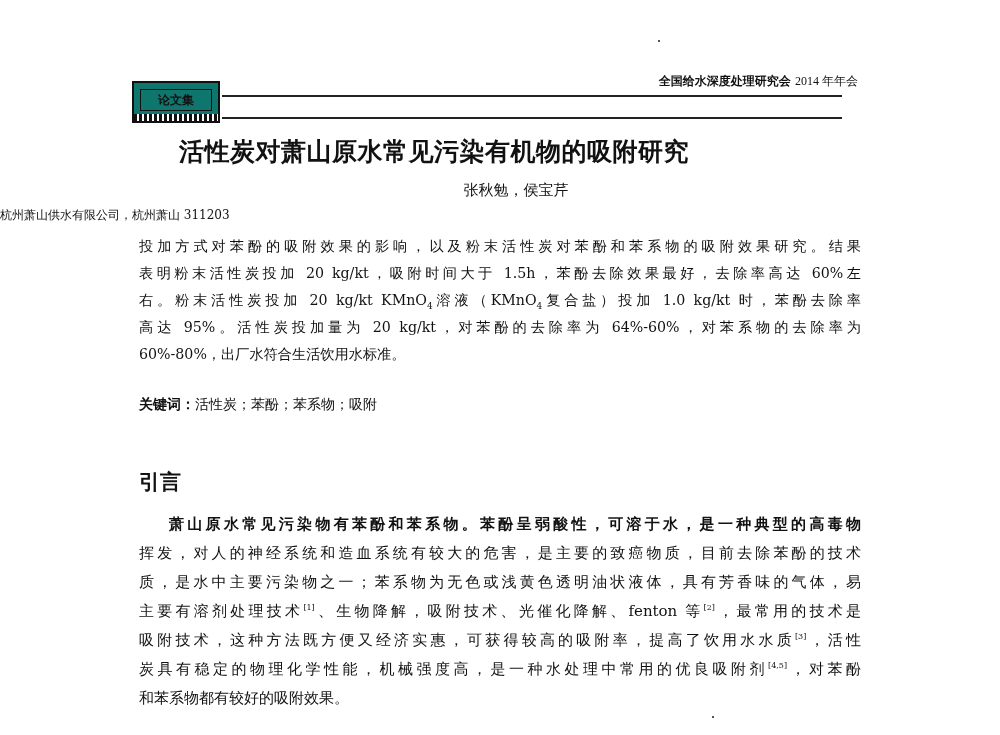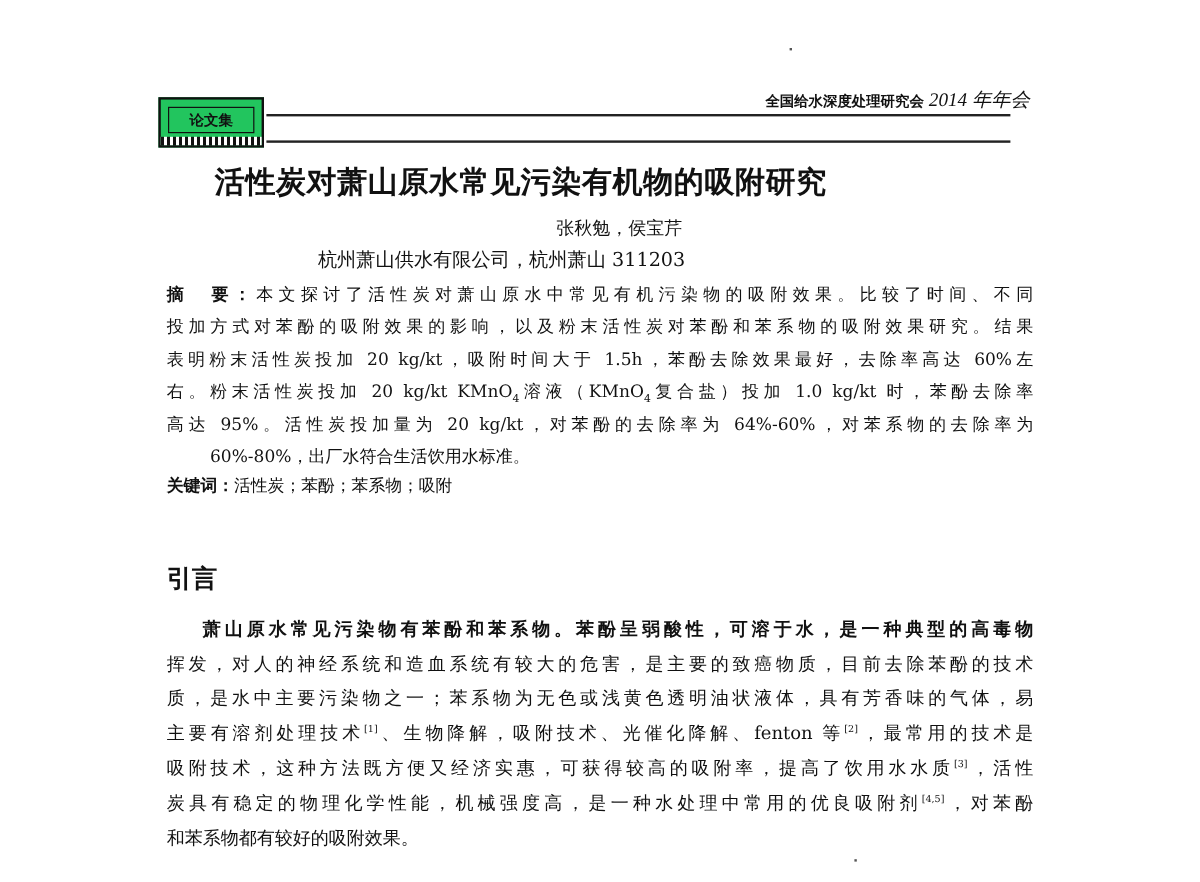--- a/index.html
+++ b/index.html
@@ -5,45 +5,45 @@
   html, body { margin: 0; padding: 0; }
   body {
     width: 1000px; height: 735px; background: #ffffff; position: relative; overflow: hidden;
     font-family: "DejaVu Serif", serif; color: #111;
   }
   .abs { position: absolute; }
   .conf-header {
     right: 142px; top: 73px; font-size: 12px; font-weight: bold; color: #111;
     font-family: "DejaVu Sans", sans-serif; letter-spacing: 0px;
   }
-  .conf-header .year { font-family: "Liberation Serif", serif; font-style: italic; font-weight: normal; font-size: 16px; }
+  .conf-header .year { font-family: "Liberation Serif", serif; font-weight: normal; font-size: 12px; }
   .line1 { left: 222px; top: 95px; width: 620px; height: 2px; background: #222; }
   .line2 { left: 222px; top: 117px; width: 620px; height: 2px; background: #222; }
   .badge {
     left: 132px; top: 81px; width: 88px; height: 42px; box-sizing: border-box;
-    border: 2px solid #111; background: #22c55e;
+    border: 2px solid #111; background: #0f766e;
   }
   .badge .inner {
     position: absolute; left: 6px; top: 6px; right: 6px; bottom: 10px; border: 1.5px solid #111;
     display: flex; align-items: center; justify-content: center;
     font-family: "DejaVu Sans", sans-serif; font-weight: bold; font-size: 12px;
   }
   .badge .bevel { position: absolute; left: 0; right: 0; bottom: 0; height: 7px; background: repeating-linear-gradient(90deg, #111 0 3px, #fff 3px 5px); }
   .title {
     left: 0; width: 868px; top: 135px; text-align: center;
     font-family: "DejaVu Sans", sans-serif; font-weight: bold; font-size: 25px; letter-spacing: 0.5px;
   }
   .authors { left: 0; width: 1000px; top: 181px; text-align: center; font-size: 15px; margin-left: 16px; }
-  .affil { left: 0; width: 836px; top: 207px; text-align: center; font-size: 16px; }
+  .affil { left: 0; width: 836px; top: 207px; font-size: 12px; }
   .abstract {
     left: 139px; top: 233px; width: 722px; font-size: 14.2px; line-height: 27px; text-align: justify;
   }
   .abstract .lbl { font-family: "DejaVu Sans", sans-serif; font-weight: bold; }
   .abstract .line { display: block; white-space: nowrap; text-align-last: justify; text-align: justify; }
-  .abstract .line.last { text-align-last: left; margin-left: 36px; }
+  .abstract .line.last { text-align-last: left; }
   .keywords { left: 139px; top: 396px; font-size: 14px; white-space: nowrap; }
   .keywords .lbl { font-family: "DejaVu Sans", sans-serif; font-weight: bold; }
   .section-title {
     left: 139px; top: 468px; font-family: "DejaVu Sans", sans-serif; font-weight: bold; font-size: 21px;
   }
   .body-text {
     left: 139px; top: 510px; width: 722px; font-family: "DejaVu Serif", serif; font-size: 15px; line-height: 29px;
   }
   .body-text .line { display: block; white-space: nowrap; text-align: justify; text-align-last: justify; }
   .body-text .line.last { text-align-last: left; }
@@ -68,21 +68,20 @@
   <span class="year">2014 年年会</span>
 </div>
 <div class="abs line1"></div>
 <div class="abs line2"></div>
 
 <div class="abs title">活性炭对萧山原水常见污染有机物的吸附研究</div>
 <div class="abs authors">张秋勉，侯宝芹</div>
 <div class="abs affil">杭州萧山供水有限公司，杭州萧山 311203</div>
 
 <div class="abs abstract">
-  <span class="line"><span class="lbl">摘　要：</span><span>本文探讨了活性炭对萧山原水中常见有机污染物的吸附效果。比较了时间、不同</span></span>
   <span class="line">投加方式对苯酚的吸附效果的影响，以及粉末活性炭对苯酚和苯系物的吸附效果研究。结果</span>
   <span class="line">表明粉末活性炭投加 20 kg/kt，吸附时间大于 1.5h，苯酚去除效果最好，去除率高达 60%左</span>
   <span class="line"><span>右。粉末活性炭投加 20 kg/kt KMnO</span><sub>4</sub><span>溶液（KMnO</span><sub>4</sub><span>复合盐）投加 1.0 kg/kt 时，苯酚去除率</span></span>
   <span class="line">高达 95%。活性炭投加量为 20 kg/kt，对苯酚的去除率为 64%-60%，对苯系物的去除率为</span>
   <span class="line last">60%-80%，出厂水符合生活饮用水标准。</span>
 </div>
 
 <div class="abs keywords">
   <span class="lbl">关键词：</span><span>活性炭；苯酚；苯系物；吸附</span>
 </div>

